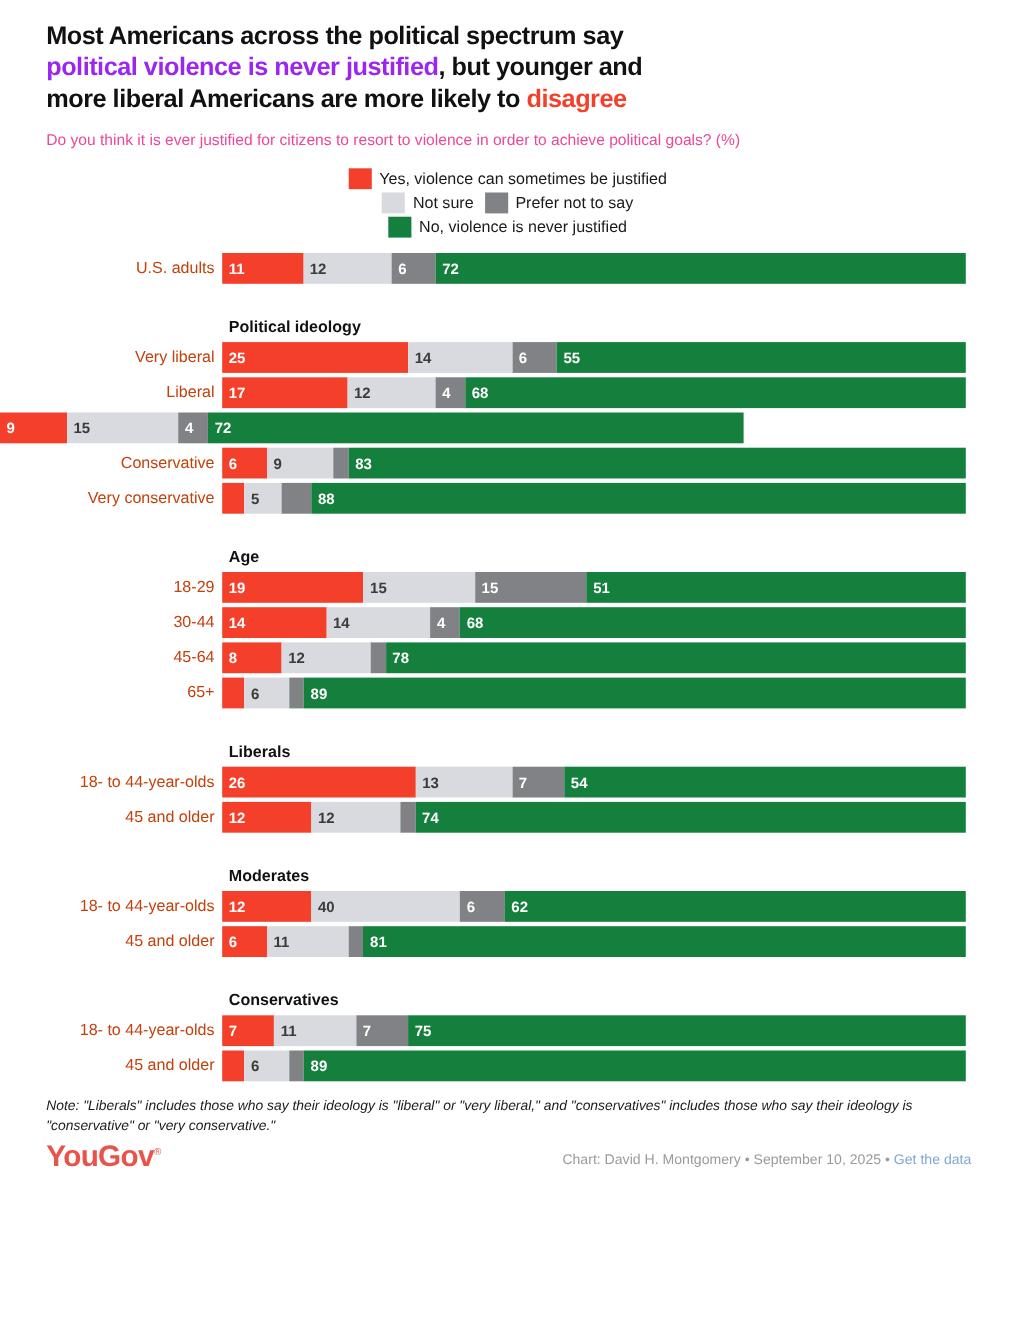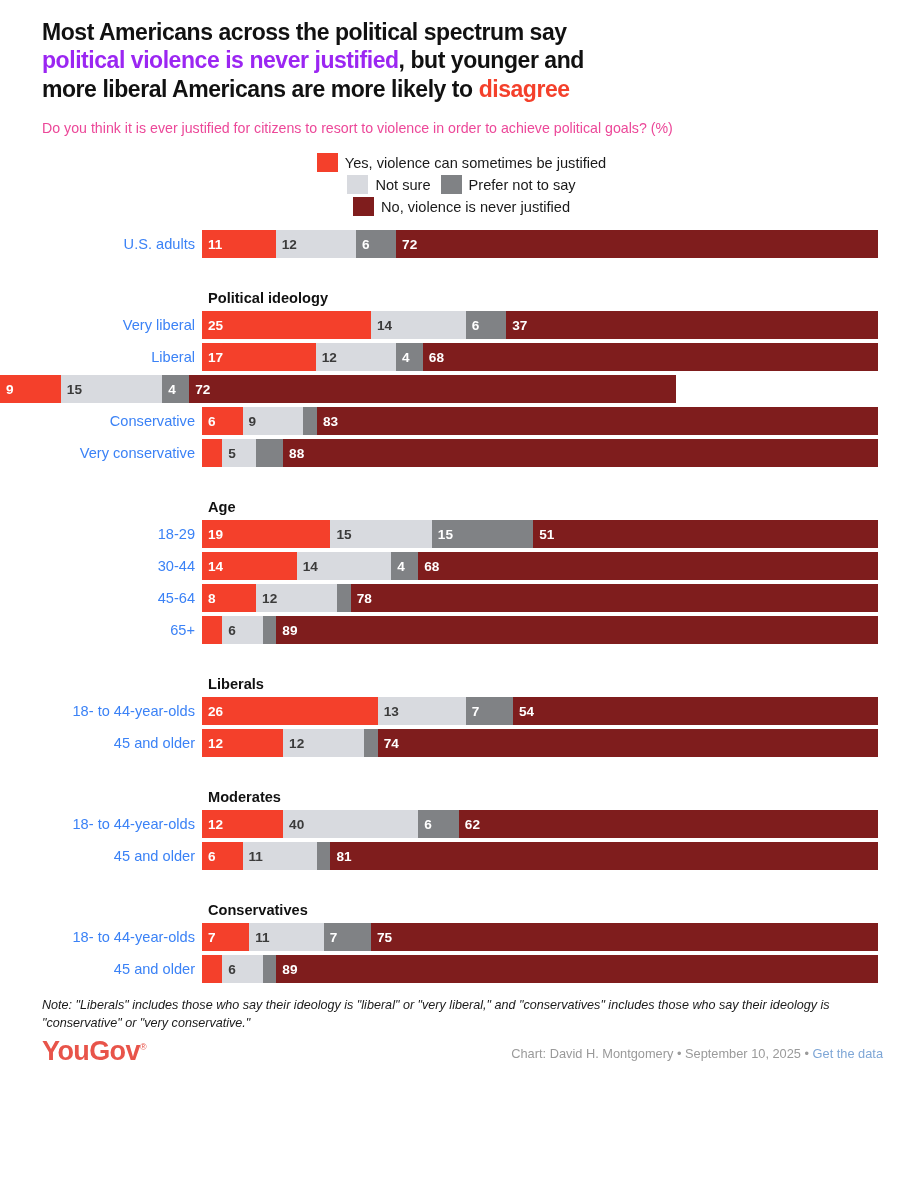--- a/index.html
+++ b/index.html
@@ -70,21 +70,21 @@
     align-items: stretch;
     height: 28px;
     margin-bottom: 4px;
   }
   .row-label {
     width: 202px;
     flex: none;
     text-align: right;
     padding-right: 7px;
     font-size: 14.6px;
-    color: #3b82f6;
+    color: #c2410c;
     display: flex;
     align-items: center;
     justify-content: flex-end;
     line-height: 1;
   }
   .bar {
     flex: none;
     width: 676px;
     display: flex;
     height: 28px;
@@ -95,21 +95,21 @@
     align-items: center;
     font-size: 13.6px;
     font-weight: 700;
     overflow: hidden;
     white-space: nowrap;
   }
   .seg span { padding-left: 6px; }
   .seg-yes     { background: #F4402B; color: #ffffff; }
   .seg-notsure { background: #D8DADF; color: #3b3b3b; }
   .seg-prefer  { background: #808285; color: #ffffff; }
-  .seg-no      { background: #7f1d1d; color: #ffffff; }
+  .seg-no      { background: #15803d; color: #ffffff; }
 
   
   .note {
     margin: 14px 40px 0 42px;
     font-size: 12.6px;
     font-style: italic;
     color: #1a1a1a;
     line-height: 1.38;
   }
   .footer {
@@ -205,21 +205,21 @@
             <div class="seg seg-yes" style="width: 25%;">
               <span>25</span>
             </div>
             <div class="seg seg-notsure" style="width: 14%;">
               <span>14</span>
             </div>
             <div class="seg seg-prefer" style="width: 6%;">
               <span>6</span>
             </div>
             <div class="seg seg-no" style="width: 55%;">
-              <span>37</span>
+              <span>55</span>
             </div>
           </div>
         </div>
         <div class="row">
           <div class="row-label">Liberal</div>
           <div class="bar">
             <div class="seg seg-yes" style="width: 17%;">
               <span>17</span>
             </div>
             <div class="seg seg-notsure" style="width: 12%;">

